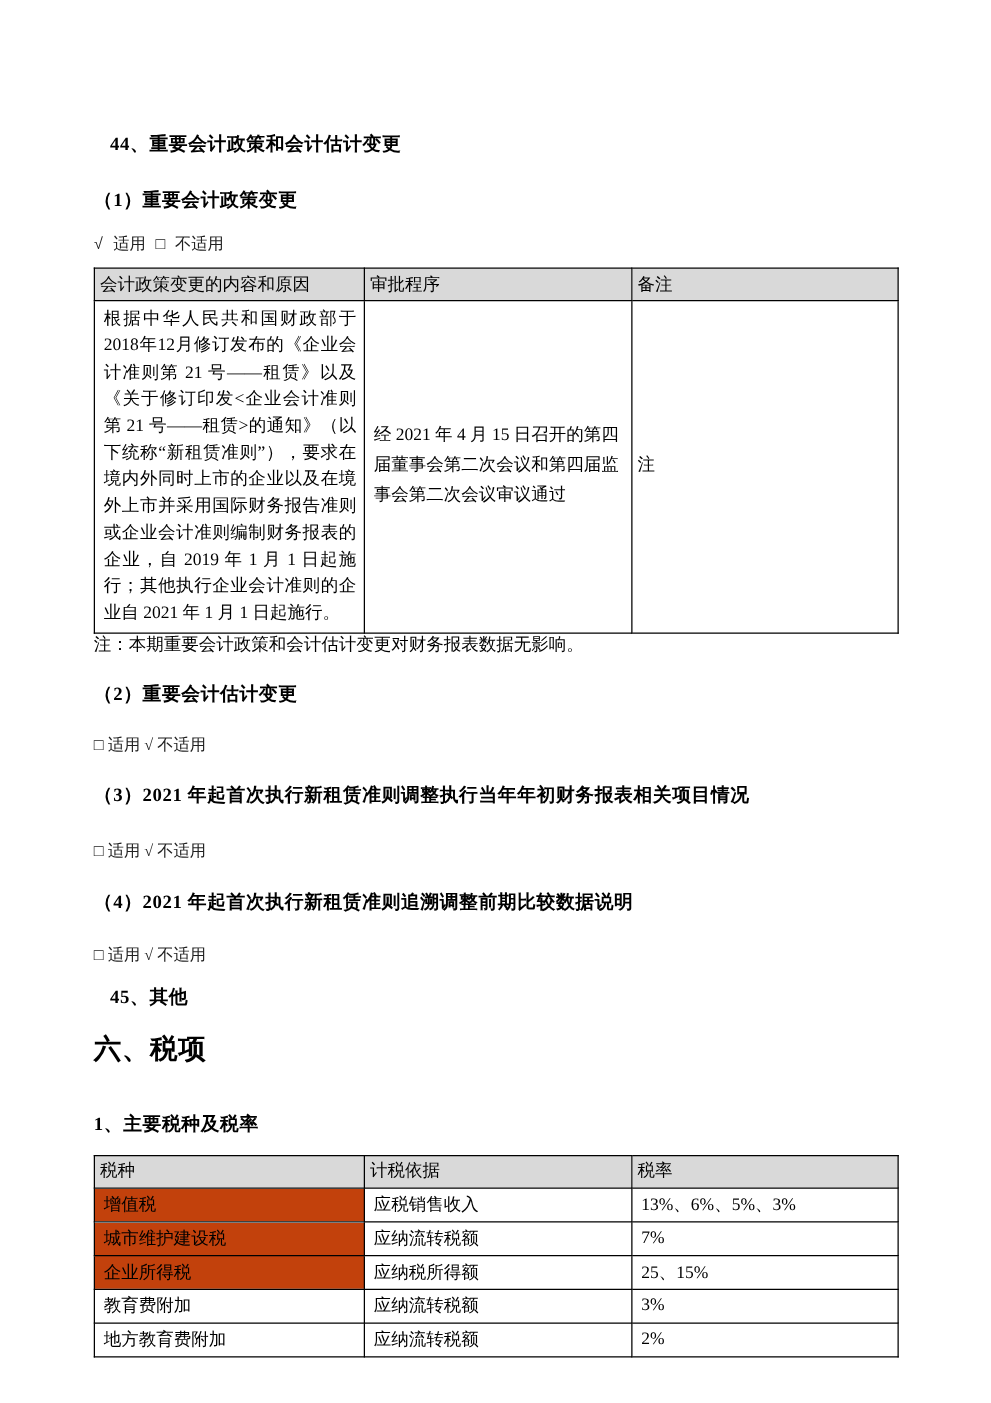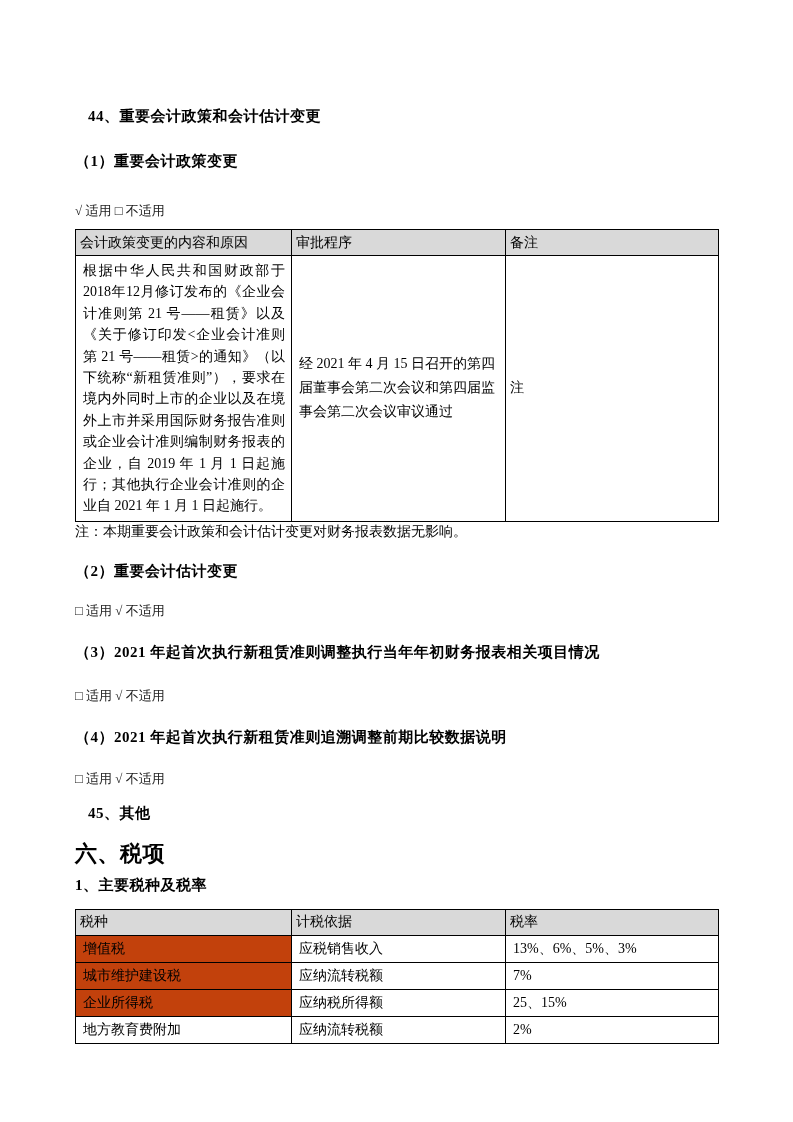--- a/index.html
+++ b/index.html
@@ -27,31 +27,31 @@
   .h-big {
     font-size: 22px; font-weight: bold; line-height: 18px;
     margin: 0; letter-spacing: 0.5px;
   }
   .applicability {
     font-size: 13px; line-height: 14px; margin: 0; color: #222222;
   }
   .note-line { font-size: 14px; line-height: 15px; margin: 2px 0 0 0; }
 
   .mt-sub1 { margin-top: 29px; }
-  .mt-app1 { margin-top: 35px; }
+  .mt-app1 { margin-top: 20px; font-family: Liberation Mono, monospace; }
   .mt-tbl1 { margin-top: 11px; }
   .mt-sub2 { margin-top: 24px; }
   .mt-app2 { margin-top: 25px; }
   .mt-sub3 { margin-top: 26px; }
   .mt-app3 { margin-top: 29px; }
   .mt-sub4 { margin-top: 26px; }
   .mt-app4 { margin-top: 27px; }
   .mt-h45  { margin-top: 19px; }
   .mt-h6   { margin-top: 24px; }
-  .mt-htax { margin-top: 14px; }
+  .mt-htax { margin-top: 44px; }
   .mt-tbl2 { margin-top: 16px; }
 
   table {
     border-collapse: collapse;
     table-layout: fixed;
     width: 643px;
     font-size: 14px;
   }
   th, td { border: 1px solid #000000; overflow: hidden; }
   th {
@@ -164,20 +164,25 @@
         <td class="shaded">城市维护建设税</td>
         <td>应纳流转税额</td>
         <td>7%</td>
       </tr>
       <tr>
         <td class="shaded">企业所得税</td>
         <td>应纳税所得额</td>
         <td>25、15%</td>
       </tr>
       <tr>
+        <td>教育费附加</td>
+        <td>应纳流转税额</td>
+        <td>3%</td>
+      </tr>
+      <tr>
         <td>地方教育费附加</td>
         <td>应纳流转税额</td>
         <td>2%</td>
       </tr>
     </tbody>
   </table>
 
 </div>
 
 </body></html>

